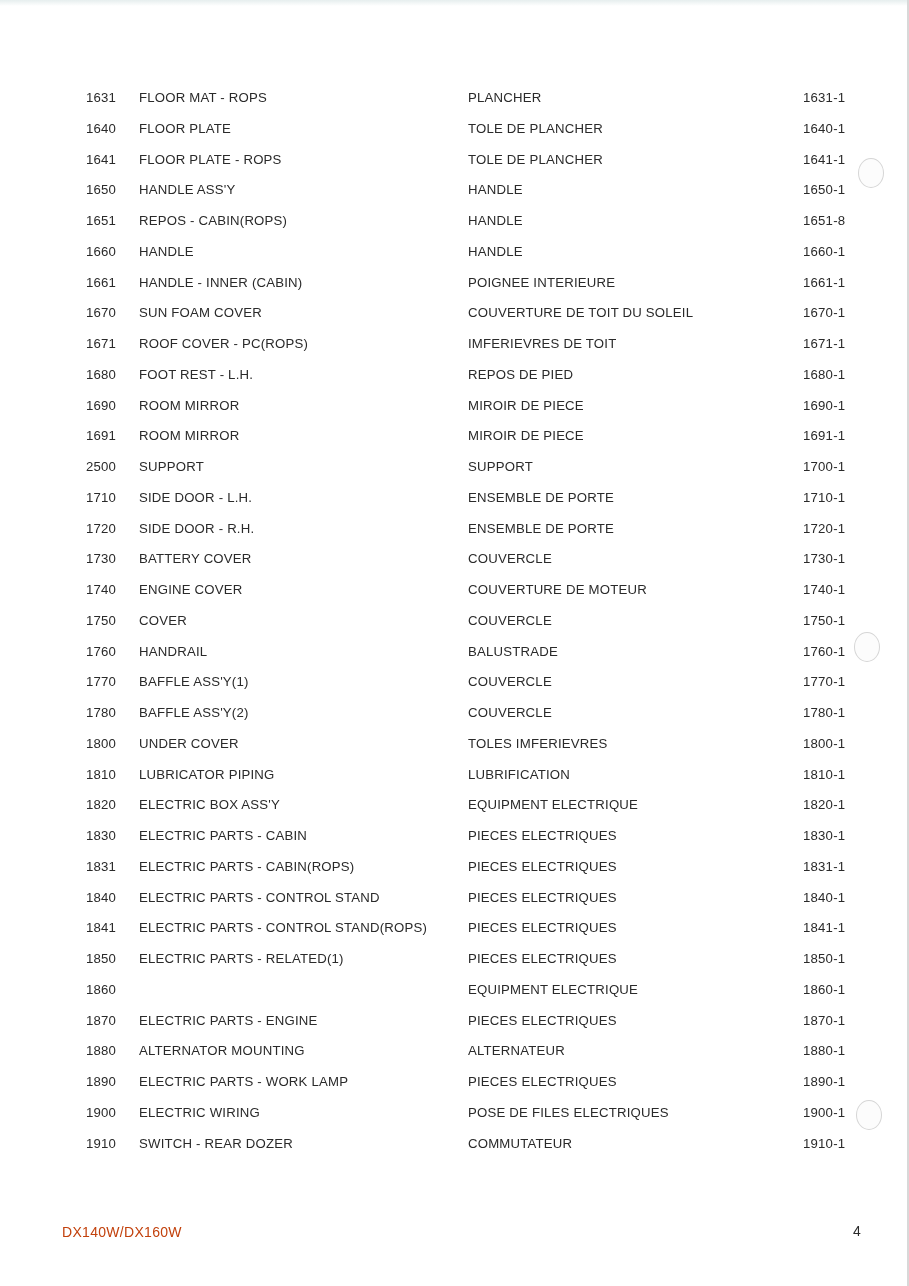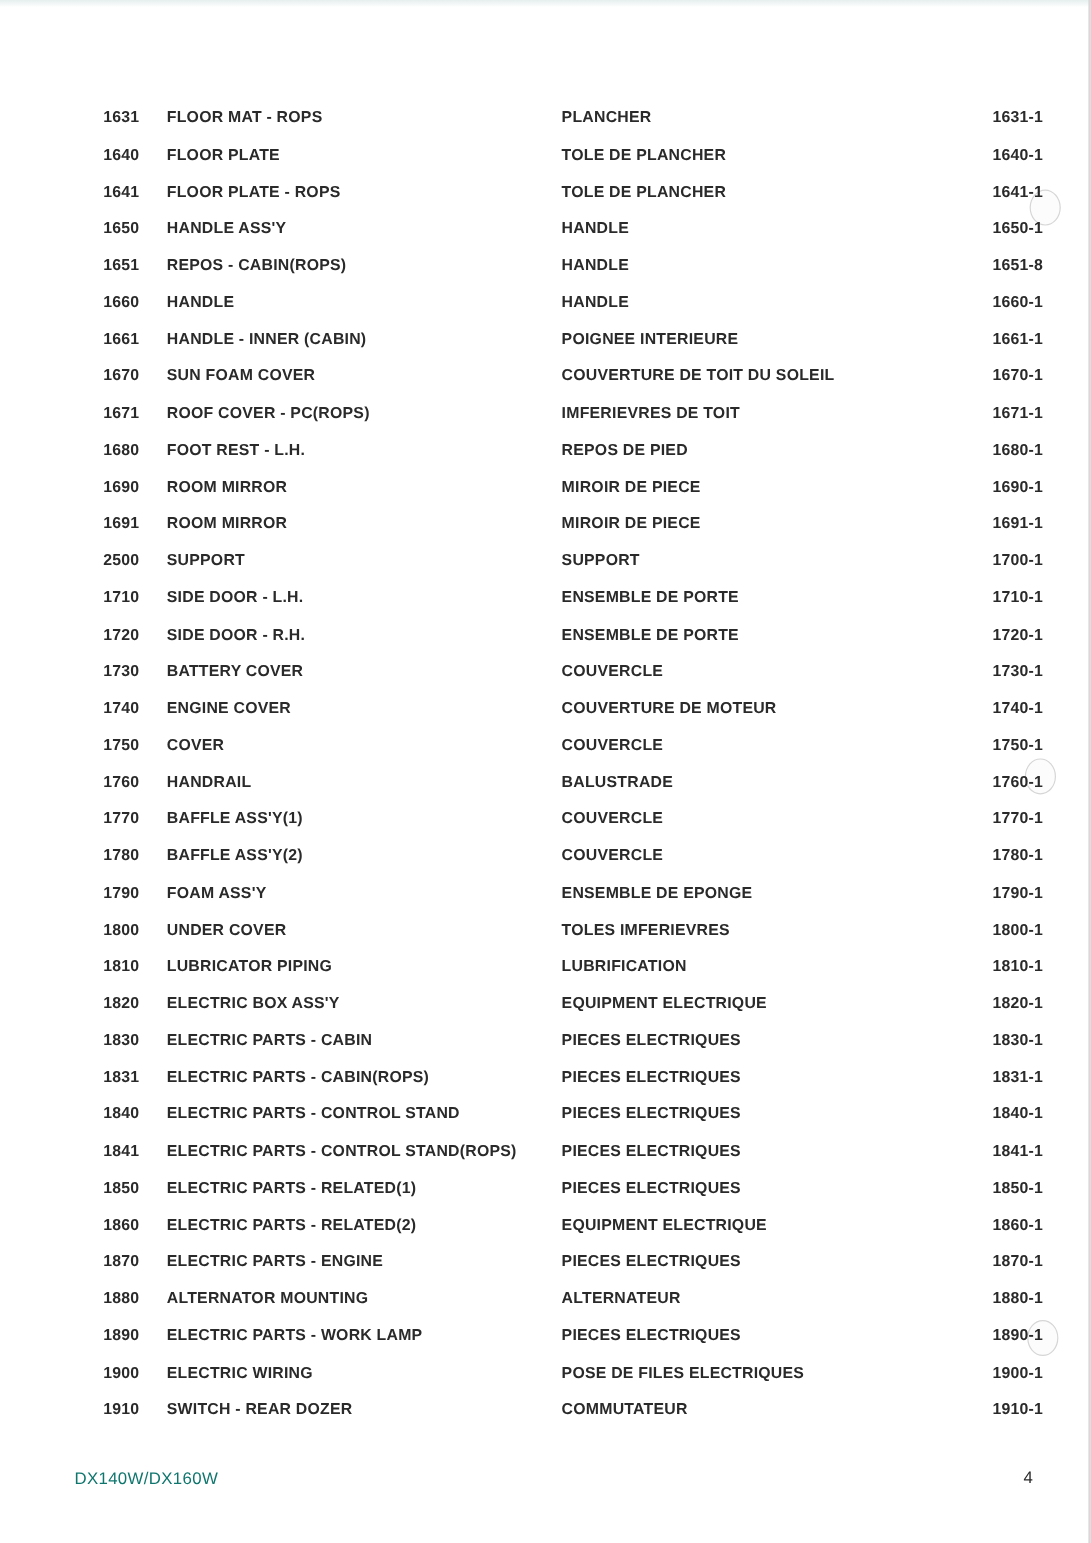--- a/index.html
+++ b/index.html
@@ -31,21 +31,20 @@
       position: absolute;
       right: 0; top: 0;
       width: 2px; height: 1286px;
       background: #d8d8d8;
     }
     .rows {
       position: absolute;
       left: 0;
       top: 86px;
       width: 909px;
-      font-weight: bold;
     }
     .row {
       position: relative;
       height: 30.75px;
       font-size: 13.2px;
       letter-spacing: 0.2px;
       line-height: 24px;
       white-space: nowrap;
     }
     .row .code {
@@ -57,36 +56,35 @@
       position: absolute;
       left: 139px;
     }
     .row .fr {
       position: absolute;
       left: 468px;
     }
     .row .ref {
       position: absolute;
       left: 803px;
-      margin-left: 24px;
     }
     .punch-hole {
       position: absolute;
       width: 24px; height: 28px;
       border-radius: 50%;
       border: 1px solid #d6d6d6;
       background: #fcfcfc;
     }
     .footer-model {
       position: absolute;
       left: 62px;
       top: 1224px;
       font-size: 14px;
       letter-spacing: 0.3px;
-      color: #0f766e;
+      color: #c2410c;
     }
     .footer-page {
       position: absolute;
       left: 853px;
       top: 1223px;
       font-size: 14px;
       color: #2a2a2a;
     }
   </style>
 </head>
@@ -221,26 +219,20 @@
         <span class="fr">COUVERCLE</span>
         <span class="ref">1770-1</span>
       </div>
       <div class="row">
         <span class="code">1780</span>
         <span class="en">BAFFLE ASS'Y(2)</span>
         <span class="fr">COUVERCLE</span>
         <span class="ref">1780-1</span>
       </div>
       <div class="row">
-        <span class="code">1790</span>
-        <span class="en">FOAM ASS'Y</span>
-        <span class="fr">ENSEMBLE DE EPONGE</span>
-        <span class="ref">1790-1</span>
-      </div>
-      <div class="row">
         <span class="code">1800</span>
         <span class="en">UNDER COVER</span>
         <span class="fr">TOLES IMFERIEVRES</span>
         <span class="ref">1800-1</span>
       </div>
       <div class="row">
         <span class="code">1810</span>
         <span class="en">LUBRICATOR PIPING</span>
         <span class="fr">LUBRIFICATION</span>
         <span class="ref">1810-1</span>
@@ -276,21 +268,20 @@
         <span class="ref">1841-1</span>
       </div>
       <div class="row">
         <span class="code">1850</span>
         <span class="en">ELECTRIC PARTS - RELATED(1)</span>
         <span class="fr">PIECES ELECTRIQUES</span>
         <span class="ref">1850-1</span>
       </div>
       <div class="row">
         <span class="code">1860</span>
-        <span class="en">ELECTRIC PARTS - RELATED(2)</span>
         <span class="fr">EQUIPMENT ELECTRIQUE</span>
         <span class="ref">1860-1</span>
       </div>
       <div class="row">
         <span class="code">1870</span>
         <span class="en">ELECTRIC PARTS - ENGINE</span>
         <span class="fr">PIECES ELECTRIQUES</span>
         <span class="ref">1870-1</span>
       </div>
       <div class="row">

